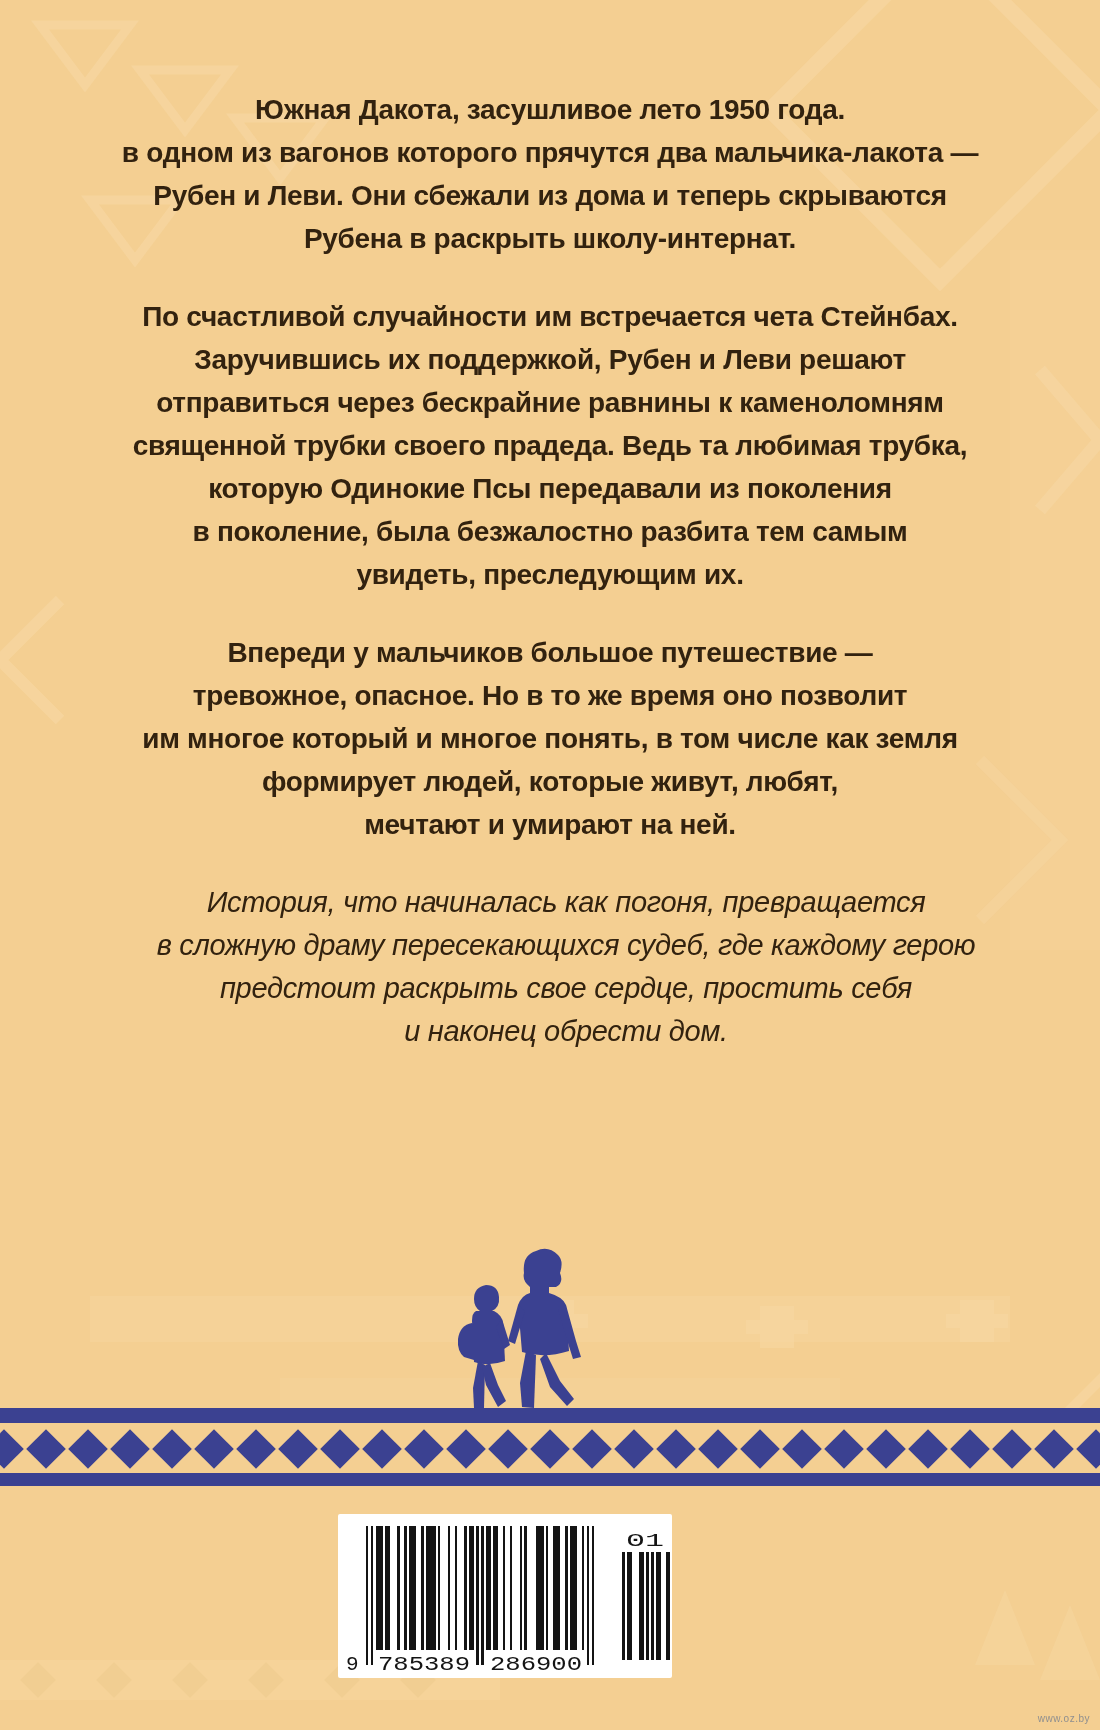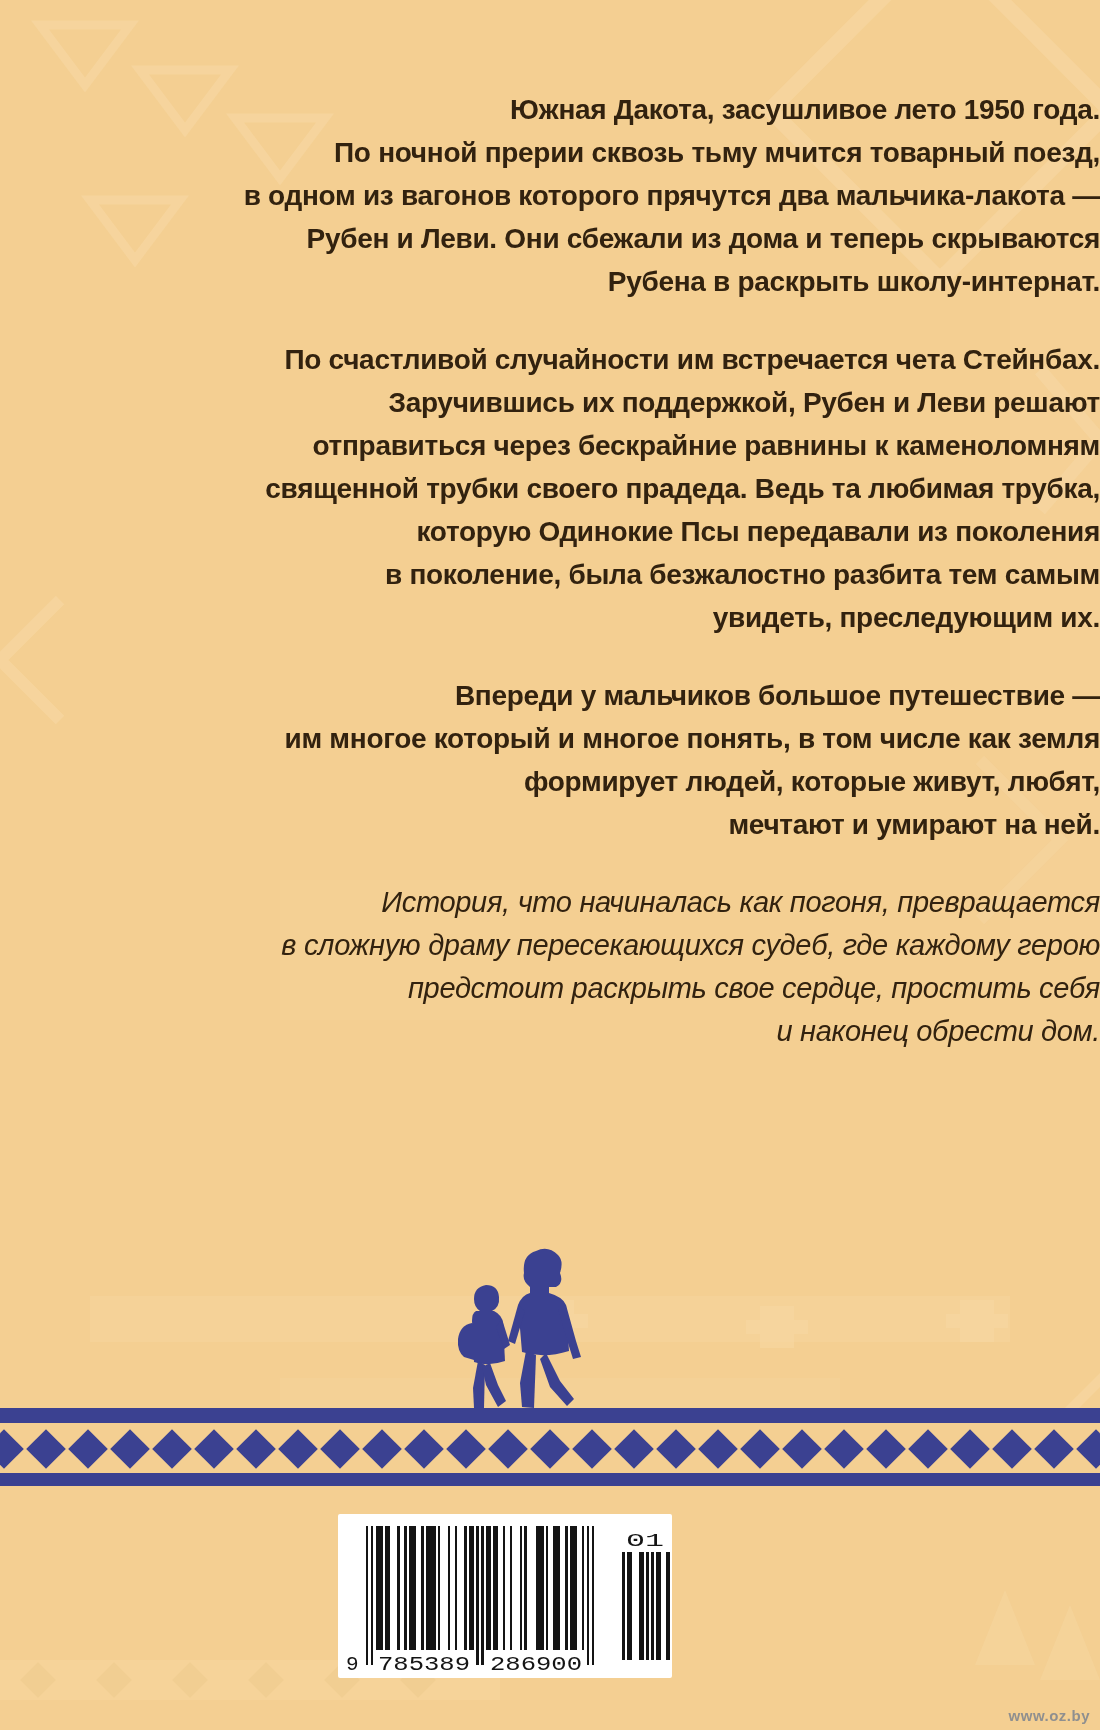--- a/index.html
+++ b/index.html
@@ -2,21 +2,21 @@
 <html style="--sand: #f4cf92; --pat: #f8d9a6; --pat2: #eecb8d; --blue: #3b4191; --ink-text: #32220f;"><head>
 <meta charset="utf-8">
 <style>
   html,body{margin:0;padding:0;}
   body{width:1100px;height:1730px;position:relative;overflow:hidden;
        font-family:"Liberation Sans", sans-serif;}
   .cover{position:absolute;inset:0;background:var(--sand,#f4cf92);}
   .bg-pattern{position:absolute;left:0;top:0;pointer-events:none;}
 
   
-  .annotation{position:absolute;left:0;right:0;top:88px;text-align:right;
+  .annotation{position:absolute;left:0;right:0;top:88px;text-align:center;
               color:var(--ink-text,#32220f);
               font:700 28px/43px "Liberation Sans", sans-serif;
               letter-spacing:-0.3px;}
   .para{margin:0 0 35px 0;}
   .para.italic{font-style:italic;font-weight:400;font-size:29px;padding-left:32px;}
   .ln{display:block;}
 
   
   .silhouette{position:absolute;left:430px;top:1243px;width:180px;height:167px;
               color:var(--blue,#3b4191);}
@@ -29,22 +29,22 @@
                display:flex;justify-content:center;align-items:center;gap:14px;
                overflow:hidden;}
   .dm{flex:0 0 28px;width:28px;height:28px;background:var(--blue,#3b4191);
       transform:rotate(45deg);}
 
   
   .barcode-box{position:absolute;left:338px;top:1514px;width:334px;height:164px;
                background:#ffffff;border-radius:2px;}
   .barcode-box svg{display:block;}
 
-  .watermark{position:absolute;right:10px;bottom:6px;font-size:15px;
-             color:#8f8f8f;letter-spacing:0.5px;font-weight:bold;}
+  .watermark{position:absolute;right:10px;bottom:6px;font-size:10px;
+             color:#8f8f8f;letter-spacing:0.5px;}
 </style>
 </head>
 <body>
 
 <div class="cover">
 
   <svg class="bg-pattern" width="1100" height="1730" viewBox="0 0 1100 1730">
     <g style="stroke:var(--pat,#f8d9a6)" fill="none" opacity="0.55">
       <path d="M40 25 L130 25 L85 85 Z" stroke-width="9"></path>
       <path d="M140 70 L230 70 L185 130 Z" stroke-width="9"></path>
@@ -75,36 +75,36 @@
       <path d="M172 1680 l18 -18 l18 18 l-18 18 Z"></path>
       <path d="M248 1680 l18 -18 l18 18 l-18 18 Z"></path>
       <path d="M324 1680 l18 -18 l18 18 l-18 18 Z"></path>
       <path d="M400 1680 l18 -18 l18 18 l-18 18 Z"></path>
     </g>
   </svg>
 
   <main class="annotation">
     <p class="para">
       <span class="ln">Южная Дакота, засушливое лето 1950 года.</span>
-      <span class="ln">По ночной прерии сквозь тьму мчится товарный поезд,</span>
       <span class="ln">в одном из вагонов которого прячутся два мальчика-лакота —</span>
       <span class="ln">Рубен и Леви. Они сбежали из дома и теперь скрываются</span>
       <span class="ln">Рубена в раскрыть школу-интернат.</span>
     </p>
     <p class="para">
       <span class="ln">По счастливой случайности им встречается чета Стейнбах.</span>
       <span class="ln">Заручившись их поддержкой, Рубен и Леви решают</span>
       <span class="ln">отправиться через бескрайние равнины к каменоломням</span>
       <span class="ln">священной трубки своего прадеда. Ведь та любимая трубка,</span>
       <span class="ln">которую Одинокие Псы передавали из поколения</span>
       <span class="ln">в поколение, была безжалостно разбита тем самым</span>
       <span class="ln">увидеть, преследующим их.</span>
     </p>
     <p class="para">
       <span class="ln">Впереди у мальчиков большое путешествие —</span>
+      <span class="ln">тревожное, опасное. Но в то же время оно позволит</span>
       <span class="ln">им многое который и многое понять, в том числе как земля</span>
       <span class="ln">формирует людей, которые живут, любят,</span>
       <span class="ln">мечтают и умирают на ней.</span>
     </p>
     <p class="para italic">
       <span class="ln">История, что начиналась как погоня, превращается</span>
       <span class="ln">в сложную драму пересекающихся судеб, где каждому герою</span>
       <span class="ln">предстоит раскрыть свое сердце, простить себя</span>
       <span class="ln">и наконец обрести дом.</span>
     </p>

